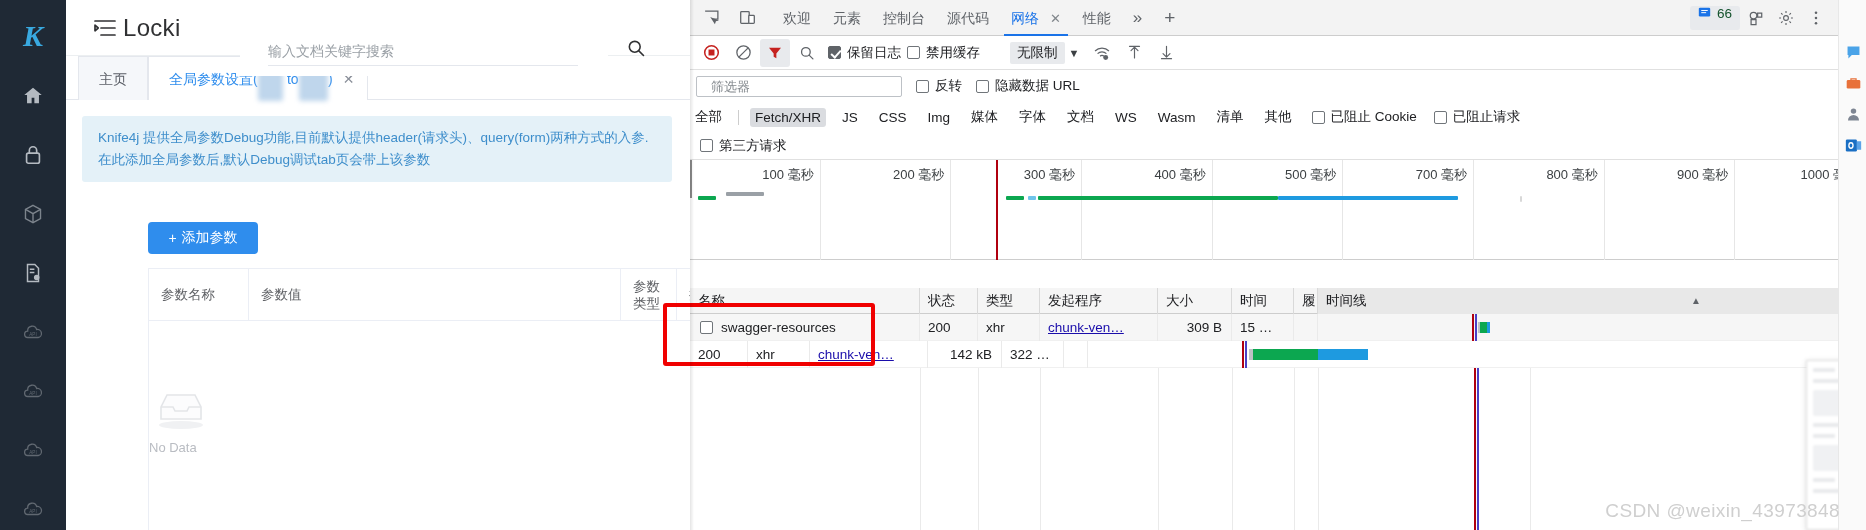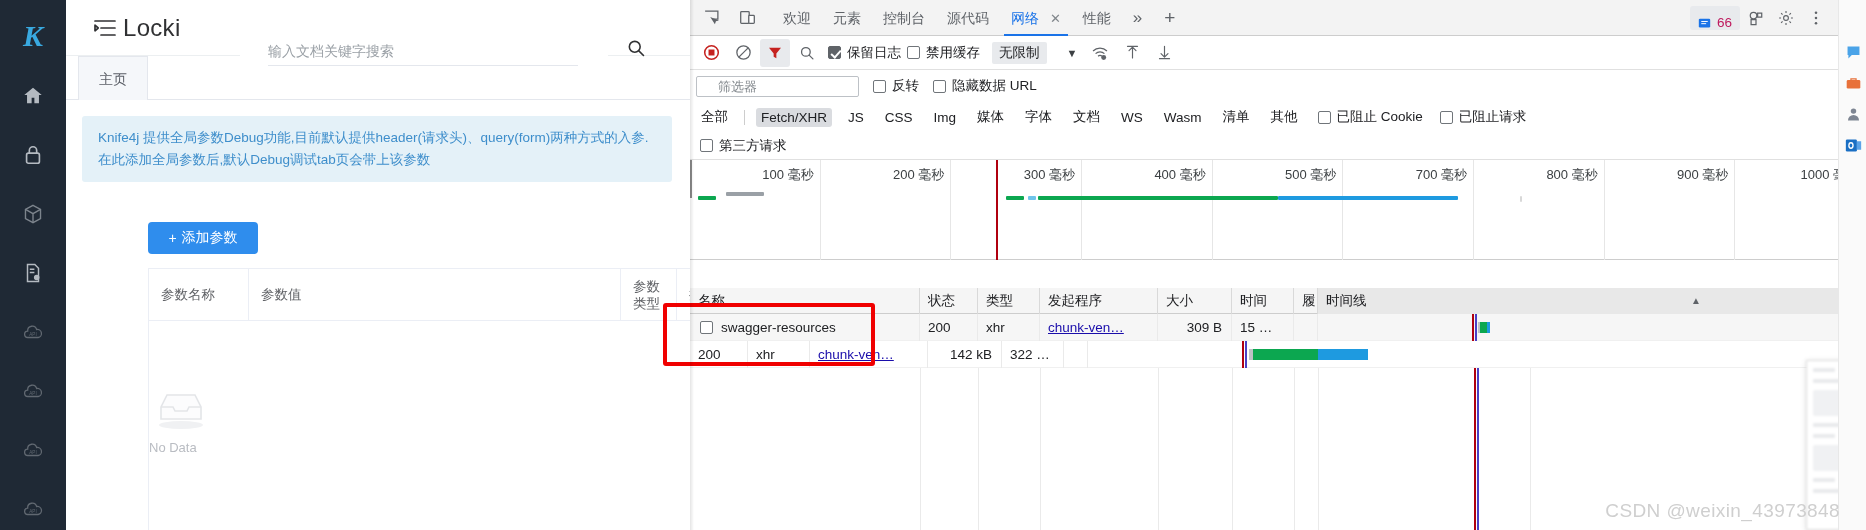--- a/index.html
+++ b/index.html
@@ -93,47 +93,47 @@
   
   .dt-tabstrip { position:relative; height:36px; background:#f3f3f3; border-bottom:1px solid #cdcdcd; display:flex; align-items:center; }
   .dt-tool-ico { width:30px; height:30px; display:flex; align-items:center; justify-content:center; margin-left:6px; }
   .dt-tabs { display:flex; align-items:center; height:36px; margin-left:10px; }
   .dt-tab { position:relative; height:36px; line-height:36px; padding:0 11px; font-size:14px; color:#5f6368; white-space:nowrap; }
   .dt-tab.sel { color:#1a73e8; }
   .dt-tab.sel::after { content:""; position:absolute; left:4px; right:4px; bottom:0; height:2px; background:#1a73e8; }
   .dt-tab .xmark { margin-left:7px; color:#80868b; font-size:13px; }
   .dt-strip-right { position:absolute; right:6px; top:0; height:36px; display:flex; align-items:center; gap:2px; }
   .dt-badge {
-    display:flex; align-items:flex-end; gap:6px; height:24px; padding:0 8px; border-radius:3px;
-    background:#e8eaed; color:#be185d; font-size:13.5px;
+    display:flex; align-items:flex-start; gap:6px; height:24px; padding:0 8px; border-radius:3px;
+    background:#e8eaed; color:#14532d; font-size:13.5px;
   }
   .dt-ico-btn { width:28px; height:28px; display:flex; align-items:center; justify-content:center; }
 
   
   .dt-toolbar { position:relative; height:34px; border-bottom:1px solid #e0e0e0; display:flex; align-items:center; padding-left:6px; gap:2px; background:#fff; }
   .dt-tb-ico { width:30px; height:28px; display:flex; align-items:center; justify-content:center; border-radius:3px; }
   .dt-tb-ico.on { background:#e8eaed; }
   .dt-chk { display:flex; align-items:center; gap:6px; font-size:13.5px; color:#202124; margin-left:4px; white-space:nowrap; }
   .cbox { width:13px; height:13px; border:1px solid #70757a; border-radius:2px; background:#fff; display:inline-block; position:relative; flex:0 0 auto; }
   .cbox.checked { background:#5f6368; border-color:#5f6368; }
   .cbox.checked::after { content:""; position:absolute; left:3.5px; top:.5px; width:4px; height:8px; border:solid #fff; border-width:0 2px 2px 0; transform:rotate(42deg); }
-  .dt-throttle { display:flex; align-items:center; gap:20px; margin-left:10px; font-size:13.5px; }
+  .dt-throttle { display:flex; align-items:center; gap:4px; margin-left:28px; font-size:13.5px; }
   .dt-throttle .cur { background:#e8eaed; padding:2px 7px; border-radius:2px; }
   .dt-tb-right { position:absolute; right:8px; top:3px; }
 
   
   .dt-filterrow { position:relative; height:32px; display:flex; align-items:center; padding-left:6px; gap:10px; background:#fff; }
   .dt-filter-input {
-    width:163px; height:21px; border:1px solid #bdc1c6; border-radius:2px; padding:0 21px;
+    width:206px; height:21px; border:1px solid #bdc1c6; border-radius:2px; padding:0 14px;
     font-size:13px; color:#202124; font-family:"Liberation Sans", sans-serif; outline:none; background:#fff;
   }
   .dt-filter-input::placeholder { color:#80868b; }
 
   
-  .dt-typerow { position:relative; height:30px; display:flex; align-items:center; padding-left:6px; gap:11px; font-size:13.5px; color:#202124; white-space:nowrap; }
+  .dt-typerow { position:relative; height:30px; display:flex; align-items:center; padding-left:0; gap:11px; font-size:13.5px; color:#202124; white-space:nowrap; }
   .dt-type { padding:2px 5px; border-radius:3px; }
   .dt-type.sel { background:#dadce0; }
   .dt-sep { width:1px; height:15px; background:#cdcdcd; }
 
   
   .dt-thirdrow { position:relative; height:28px; display:flex; align-items:center; padding-left:6px; gap:6px; font-size:13.5px; border-bottom:1px solid #e0e0e0;}
 
   
   .dt-overview { position:relative; height:100px; border-bottom:1px solid #cdcdcd; background:#fff; }
   .dt-ov-ticks { position:absolute; left:0; top:0; right:0; height:100px; display:flex; }
@@ -254,20 +254,24 @@
           <svg width="20" height="20" viewBox="0 0 24 24" fill="none" stroke="#303133" stroke-width="1.9">
               <circle cx="10.5" cy="10.5" r="6.5"></circle>
               <path d="M15.4 15.4 21 21" stroke-linecap="round"></path>
             </svg>
         </div>
       </div>
 
       <div class="k-tabs">
         <div class="k-tab home">
           <span>主页</span>
+        </div>
+        <div class="k-tab active">
+          <span>全局参数设置(</span><span class="blur">■■■</span><span> to</span><span class="blur">■.■■</span><span>)</span>
+          <span class="k-tab-close">✕</span>
         </div>
         <div class="k-tabs-rest"></div>
       </div>
 
       <div class="k-alert">
         <div>Knife4j 提供全局参数Debug功能,目前默认提供header(请求头)、query(form)两种方式的入参.</div>
         <div>在此添加全局参数后,默认Debug调试tab页会带上该参数</div>
       </div>
 
       <button class="k-addbtn">

